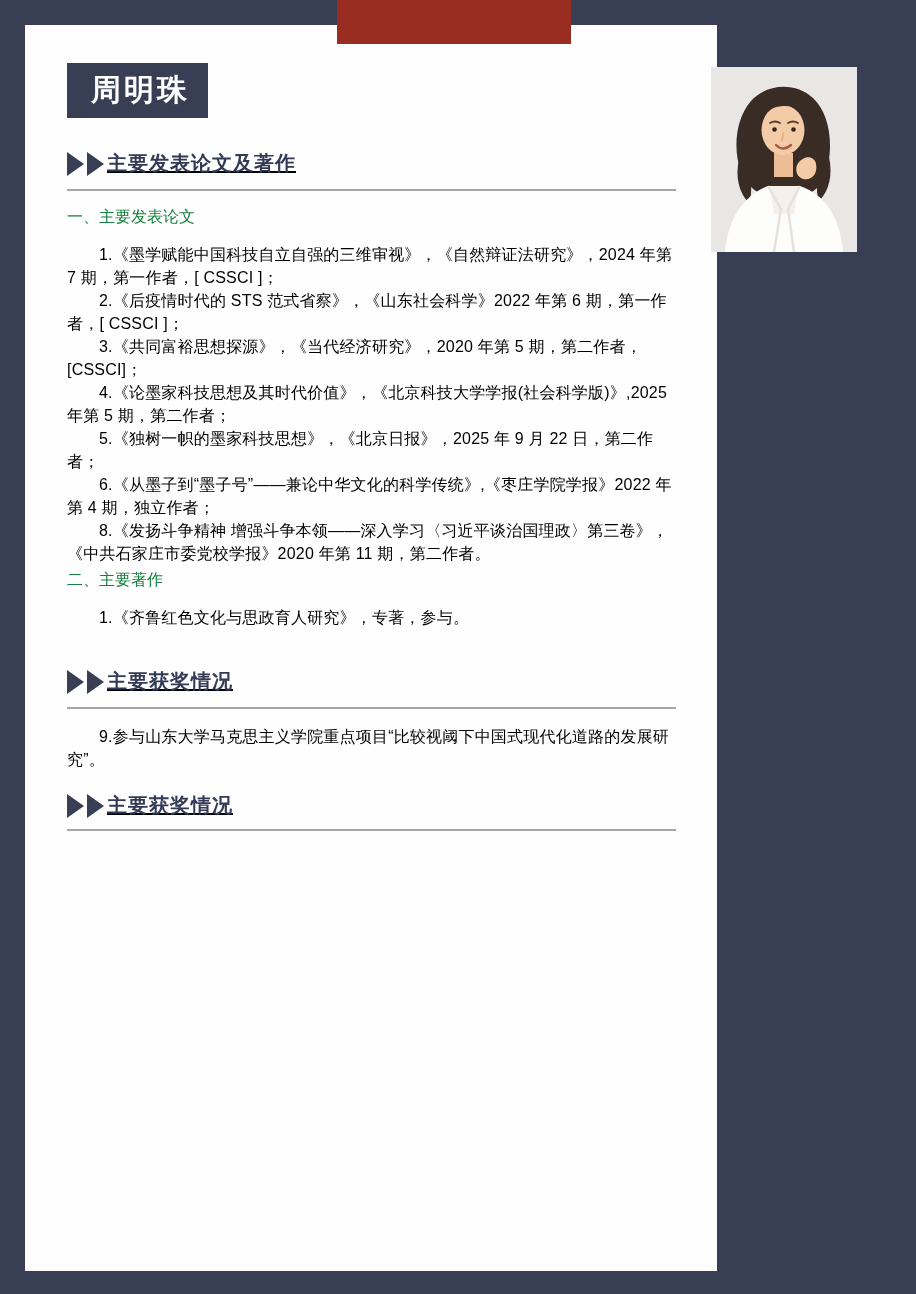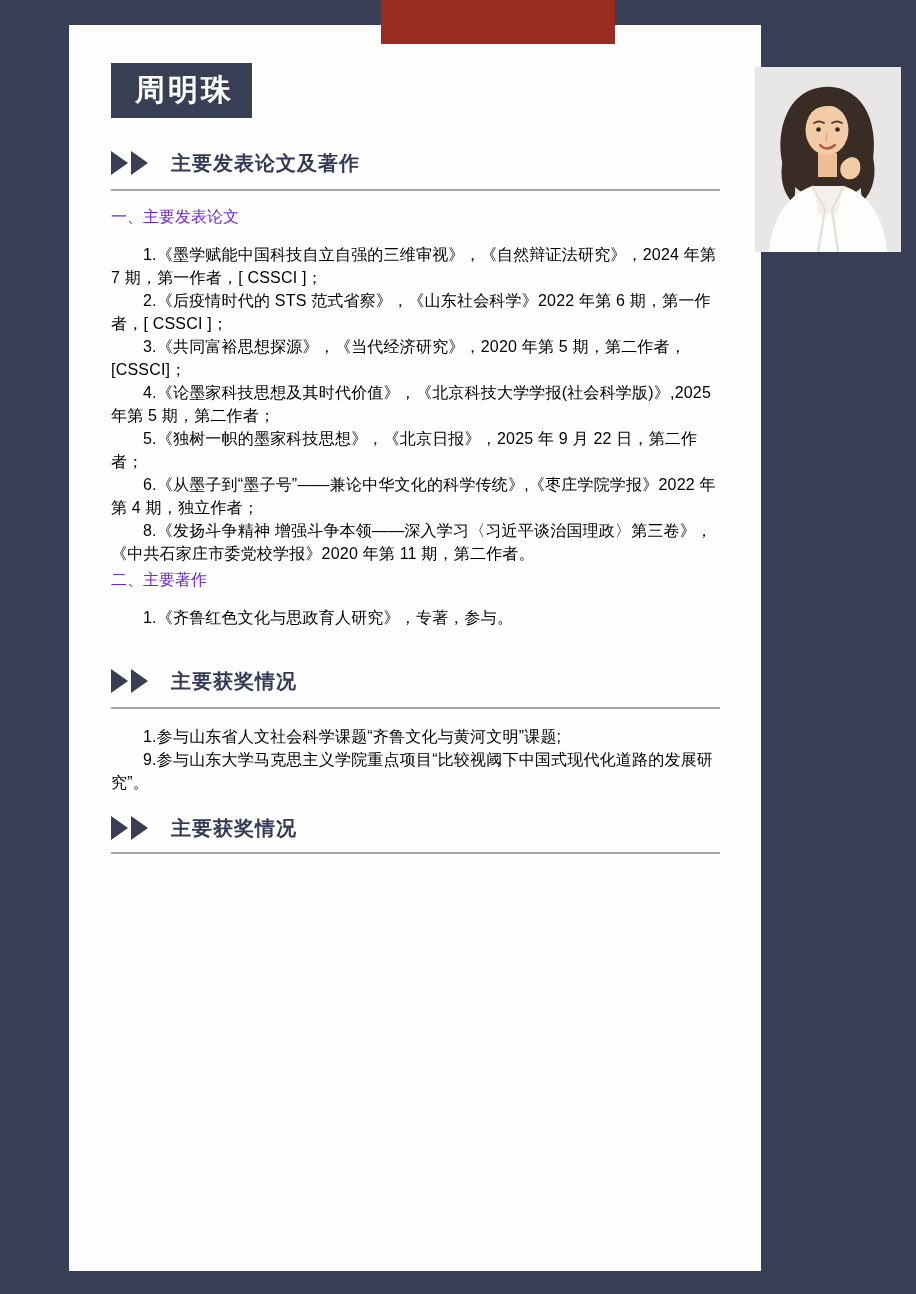--- a/index.html
+++ b/index.html
@@ -11,21 +11,20 @@
     font-family: "Liberation Sans", sans-serif;
     color: #000;
     overflow: hidden;
   }
   .page {
     position: absolute;
     left: 25px; top: 25px;
     width: 692px; height: 1246px;
     background: #FEFEFE;
     padding: 38px 41px 0 42px;
-    margin-left: 44px;
   }
   .red-tab {
     position: absolute;
     left: 312px; top: -25px;
     width: 234px; height: 44px;
     background: #992D22;
   }
   .photo {
     position: absolute;
     left: 686px; top: 42px;
@@ -54,23 +53,23 @@
     color: #000;
   }
   .info p + p { margin-top: 21px; }
 
   .section { margin: 0; }
   .sec-1 { margin-top: 32px; }
   .sec-2 { margin-top: 39px; }
   .sec-3 { margin-top: 21px; }
   .sec-head {
     display: flex;
-    align-items: center;
-    gap: 20px;
+    align-items: flex-end;
     height: 26px;
+    text-decoration: underline;
   }
   .sec-title {
     font-size: 20px;
     font-weight: bold;
     color: #333A56;
     letter-spacing: 1px;
     line-height: 26px;
   }
   .chev { flex: 0 0 auto; }
   .rule {
@@ -79,21 +78,21 @@
     margin: 13px 0 0 0;
     height: 0;
   }
   .sec-3 .rule { margin-top: 11px; }
 
   .sub-head {
     font-size: 16px;
     line-height: 18px;
     margin: 17px 0 0 0;
     font-weight: normal;
-    color: #6d28d9;
+    color: #15803d;
   }
   .sub-head.second { margin-top: 6px; }
 
   .items { margin-top: 17px; }
   .items-tight { margin-top: 16px; }
   .sec-3 .items { margin-top: 9px; }
   .items p, .items-tight p {
     margin: 0;
     font-size: 16px;
     line-height: 23px;
@@ -168,21 +167,20 @@
   <div class="section sec-2">
     <div class="sec-head">
       <svg class="chev" width="40" height="24" viewBox="0 0 40 24">
         <polygon points="0,0 17,12 0,24" fill="#383E53"></polygon>
         <polygon points="20,0 37,12 20,24" fill="#383E53"></polygon>
       </svg>
       <span class="sec-title">主要获奖情况</span>
     </div>
     <hr class="rule">
     <div class="items items-tight">
-      <p>1.参与山东省人文社会科学课题“齐鲁文化与黄河文明”课题;</p>
       <p>9.参与山东大学马克思主义学院重点项目“比较视阈下中国式现代化道路的发展研究”。</p>
     </div>
   </div>
 
   
   <div class="section sec-3">
     <div class="sec-head">
       <svg class="chev" width="40" height="24" viewBox="0 0 40 24">
         <polygon points="0,0 17,12 0,24" fill="#383E53"></polygon>
         <polygon points="20,0 37,12 20,24" fill="#383E53"></polygon>

